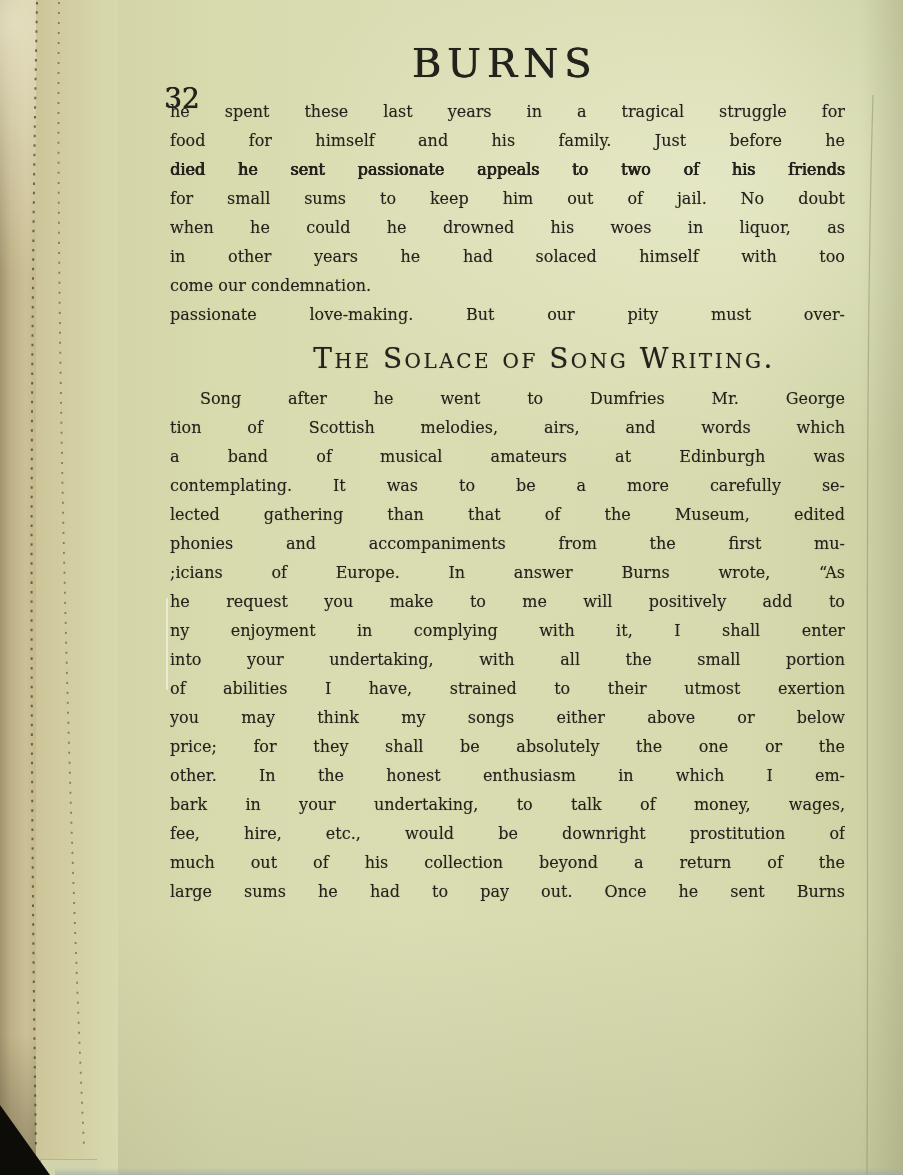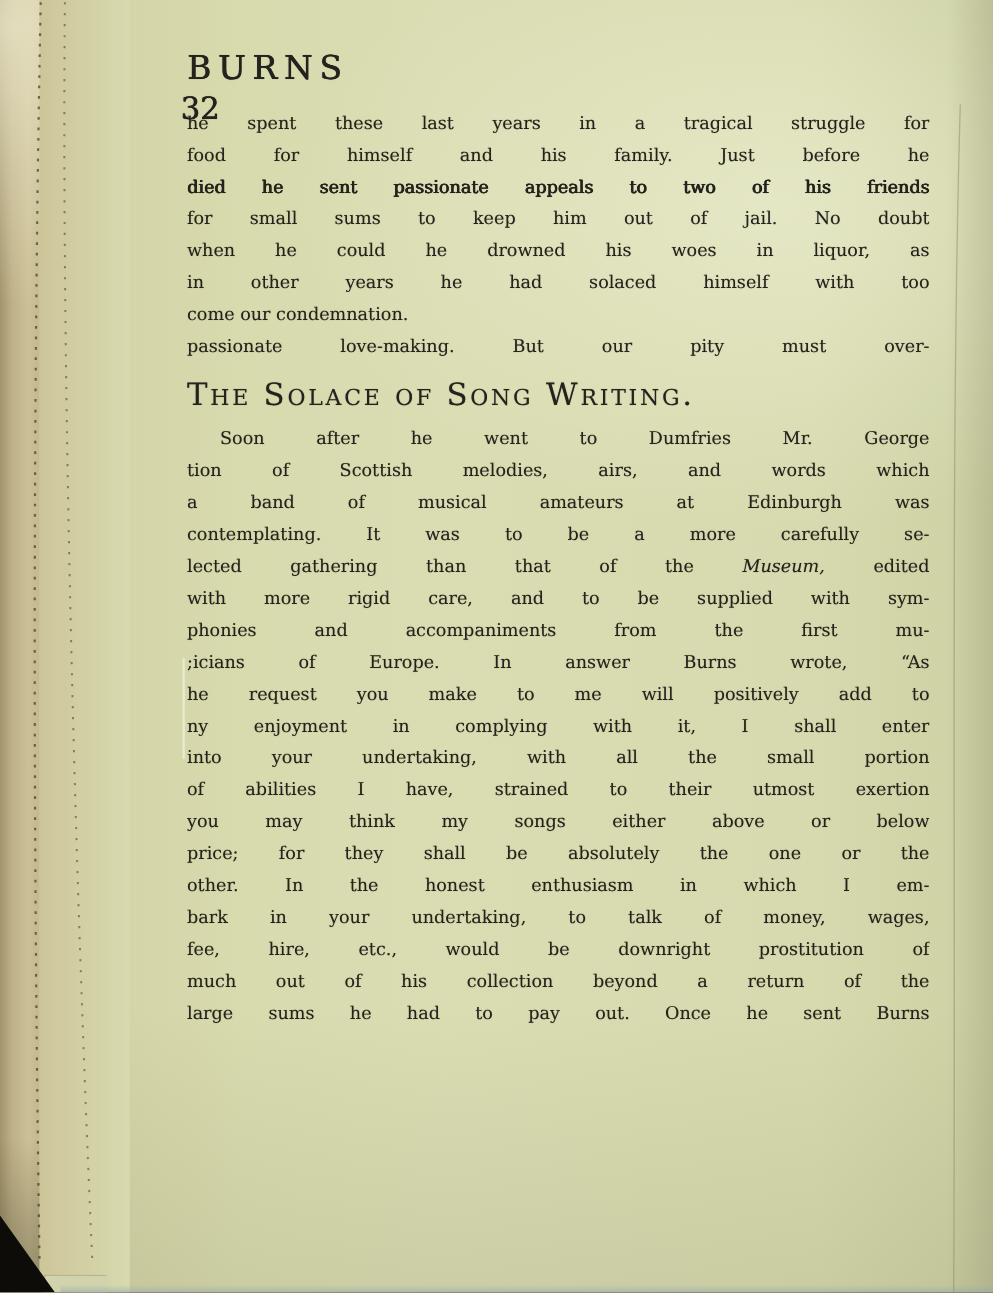--- a/index.html
+++ b/index.html
@@ -56,45 +56,45 @@
     color:#24221c;
   }
   .page-number{
     position:absolute;left:-6px;top:46px;
     font-size:28px;line-height:34px;
     text-shadow:0.5px 0 0 currentColor, 0 0 1px rgba(40,38,30,0.4);
     margin-top:36px;
   }
   .running-title{
     position:absolute;left:0;top:46px;width:100%;
-    padding-right:6px;box-sizing:border-box;
-    font-size:30px;line-height:34px;letter-spacing:6px;
+    text-align:center;padding-right:6px;box-sizing:border-box;
+    font-size:40px;line-height:34px;letter-spacing:6px;
     text-shadow:0.5px 0 0 currentColor, 0 0 1px rgba(40,38,30,0.4);
   }
   .para{position:absolute;left:0;width:100%;}
   .para-1{top:97px;}
   .section-heading{
     position:absolute;left:0;top:342px;width:100%;
     box-sizing:border-box;padding-right:70px;
-    text-align:left;
+    text-align:right;
     font-variant:small-caps;
     font-size:28px;line-height:34px;letter-spacing:2.5px;
     text-shadow:0 0 1px rgba(40,38,30,0.4);
   }
   .para-2{top:384px;}
   .tline{
     height:29px;line-height:29px;overflow:hidden;
     font-size:16px;
     text-align:justify;text-align-last:justify;
     text-shadow:0 0 1px rgba(40,38,30,0.35);
   }
   .tline.last{text-align-last:left;}
   .tline.indent{text-indent:30px;}
   .tline.ink-heavy{text-shadow:0.6px 0 0 currentColor, 0 0.4px 0 currentColor, 0 0 1px rgba(40,38,30,0.4);}
-  .italic{font-style:italic;margin-top:20px;}
+  .italic{margin-top:20px;}
 </style>
 </head>
 <body>
 
 <div class="photo">
 
   <div class="binding-outer"></div>
   <div class="binding-inner"></div>
 
   <svg class="crease-svg" width="903" height="1175" viewBox="0 0 903 1175">
@@ -118,26 +118,25 @@
       <div class="tline">for small sums to keep him out of jail. No doubt</div>
       <div class="tline">when he could he drowned his woes in liquor, as</div>
       <div class="tline">in other years he had solaced himself with too</div>
       <div class="tline last">come our condemnation.</div>
       <div class="tline">passionate love-making. But our pity must over-</div>
     </div>
 
     <div class="section-heading">The Solace of Song Writing.</div>
 
     <div class="para para-2">
-      <div class="tline indent">Soon after he went to Dumfries Mr. George</div>
+      <div class="tline indent">Song after he went to Dumfries Mr. George</div>
       <div class="tline">tion of Scottish melodies, airs, and words which</div>
       <div class="tline">a band of musical amateurs at Edinburgh was</div>
       <div class="tline">contemplating. It was to be a more carefully se-</div>
       <div class="tline"><span>lected gathering than that of the </span><span class="italic">Museum,</span><span> edited</span></div>
-      <div class="tline">with more rigid care, and to be supplied with sym-</div>
       <div class="tline">phonies and accompaniments from the first mu-</div>
       <div class="tline">;icians of Europe. In answer Burns wrote, “As</div>
       <div class="tline">he request you make to me will positively add to</div>
       <div class="tline">ny enjoyment in complying with it, I shall enter</div>
       <div class="tline">into your undertaking, with all the small portion</div>
       <div class="tline">of abilities I have, strained to their utmost exertion</div>
       <div class="tline">you may think my songs either above or below</div>
       <div class="tline">price; for they shall be absolutely the one or the</div>
       <div class="tline">other. In the honest enthusiasm in which I em-</div>
       <div class="tline">bark in your undertaking, to talk of money, wages,</div>

